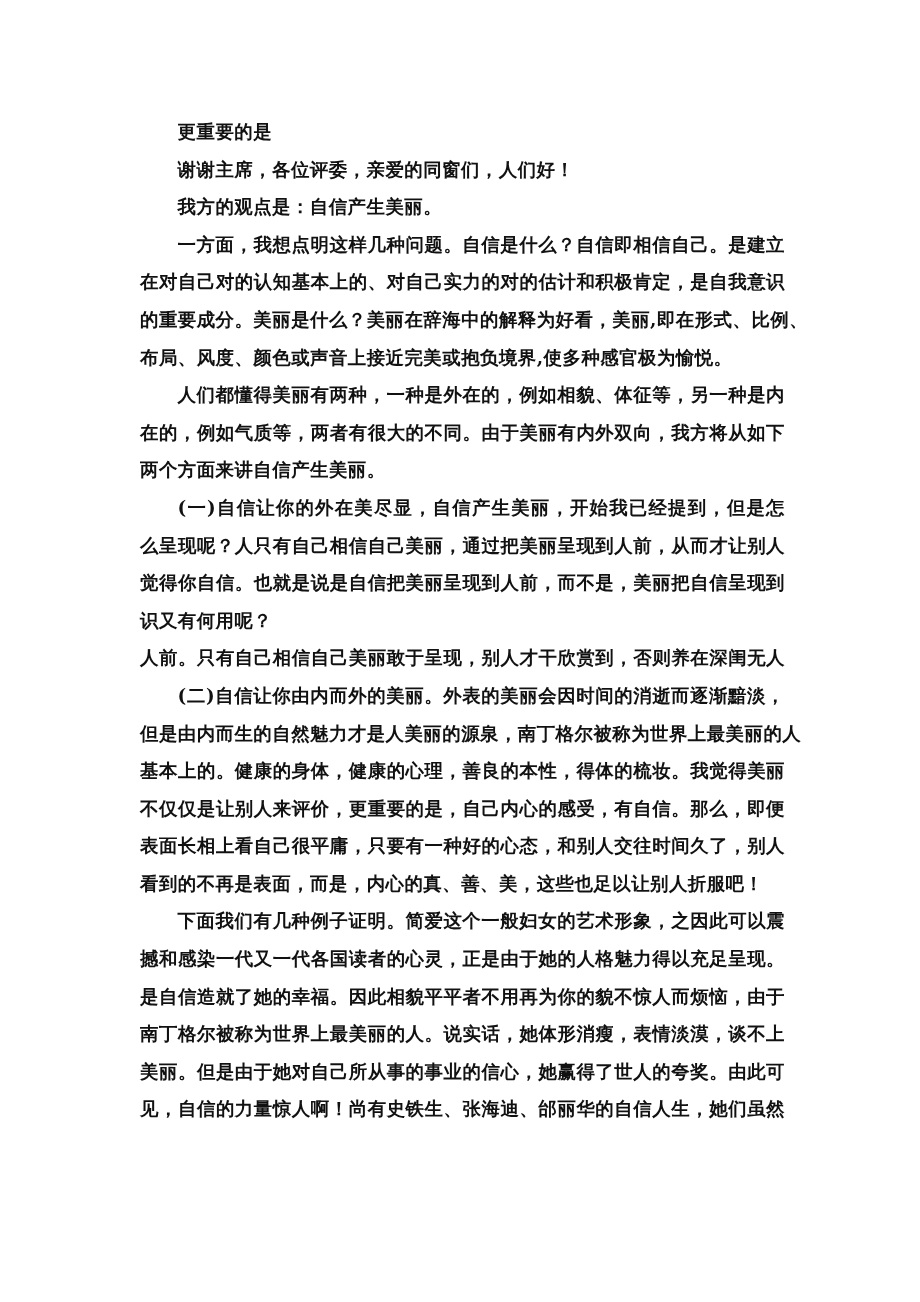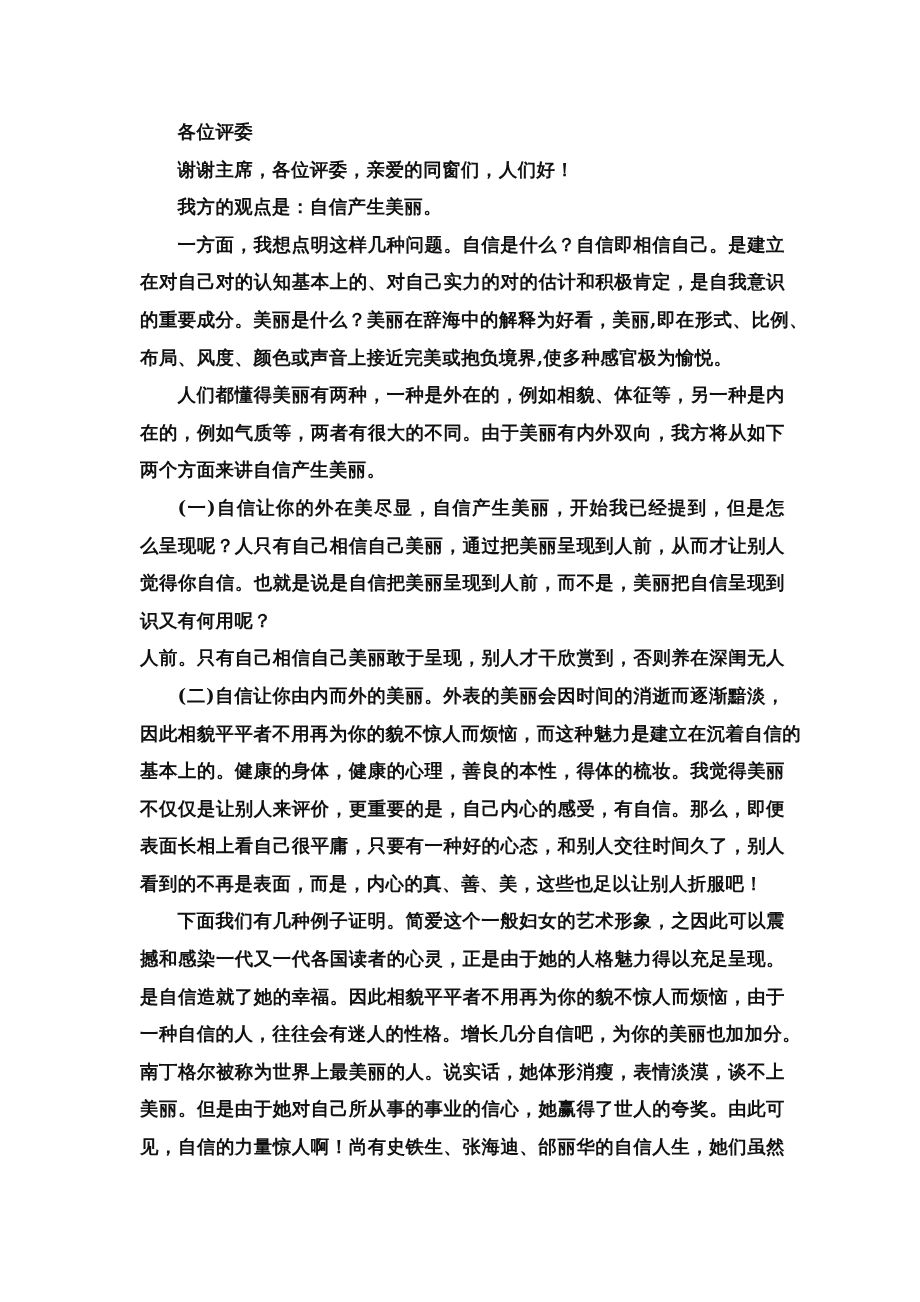--- a/index.html
+++ b/index.html
@@ -38,21 +38,21 @@
       text-align-last: left;
     }
     .line.short {
       text-align-last: left;
     }
   </style>
 </head>
 <body>
 
 <div class="page">
-  <div class="line indent short">各位评委</div>
+  <div class="line indent short">更重要的是</div>
 
   <div class="line indent short">谢谢主席，各位评委，亲爱的同窗们，人们好！</div>
 
   <div class="line indent short">我方的观点是：自信产生美丽。</div>
 
   <div>
     <div class="line indent">一方面，我想点明这样几种问题。自信是什么？自信即相信自己。是建立</div>
     <div class="line">在对自己对的认知基本上的、对自己实力的对的估计和积极肯定，是自我意识</div>
     <div class="line">的重要成分。美丽是什么？美丽在辞海中的解释为好看，美丽,即在形式、比例、</div>
     <div class="line last">布局、风度、颜色或声音上接近完美或抱负境界,使多种感官极为愉悦。</div>
@@ -67,29 +67,28 @@
   <div>
     <div class="line indent">(一)自信让你的外在美尽显，自信产生美丽，开始我已经提到，但是怎</div>
     <div class="line">么呈现呢？人只有自己相信自己美丽，通过把美丽呈现到人前，从而才让别人</div>
     <div class="line">觉得你自信。也就是说是自信把美丽呈现到人前，而不是，美丽把自信呈现到</div>
     <div class="line last">识又有何用呢？</div>
     <div class="line">人前。只有自己相信自己美丽敢于呈现，别人才干欣赏到，否则养在深闺无人</div>
   </div>
 
   <div>
     <div class="line indent">(二)自信让你由内而外的美丽。外表的美丽会因时间的消逝而逐渐黯淡，</div>
-    <div class="line">因此相貌平平者不用再为你的貌不惊人而烦恼，而这种魅力是建立在沉着自信的</div>
+    <div class="line">但是由内而生的自然魅力才是人美丽的源泉，南丁格尔被称为世界上最美丽的人</div>
     <div class="line">基本上的。健康的身体，健康的心理，善良的本性，得体的梳妆。我觉得美丽</div>
     <div class="line">不仅仅是让别人来评价，更重要的是，自己内心的感受，有自信。那么，即便</div>
     <div class="line">表面长相上看自己很平庸，只要有一种好的心态，和别人交往时间久了，别人</div>
     <div class="line last">看到的不再是表面，而是，内心的真、善、美，这些也足以让别人折服吧！</div>
   </div>
 
   <div>
     <div class="line indent">下面我们有几种例子证明。简爱这个一般妇女的艺术形象，之因此可以震</div>
     <div class="line">撼和感染一代又一代各国读者的心灵，正是由于她的人格魅力得以充足呈现。</div>
     <div class="line">是自信造就了她的幸福。因此相貌平平者不用再为你的貌不惊人而烦恼，由于</div>
-    <div class="line">一种自信的人，往往会有迷人的性格。增长几分自信吧，为你的美丽也加加分。</div>
     <div class="line">南丁格尔被称为世界上最美丽的人。说实话，她体形消瘦，表情淡漠，谈不上</div>
     <div class="line">美丽。但是由于她对自己所从事的事业的信心，她赢得了世人的夸奖。由此可</div>
     <div class="line">见，自信的力量惊人啊！尚有史铁生、张海迪、邰丽华的自信人生，她们虽然</div>
   </div>
 </div>
 
 </body></html>

